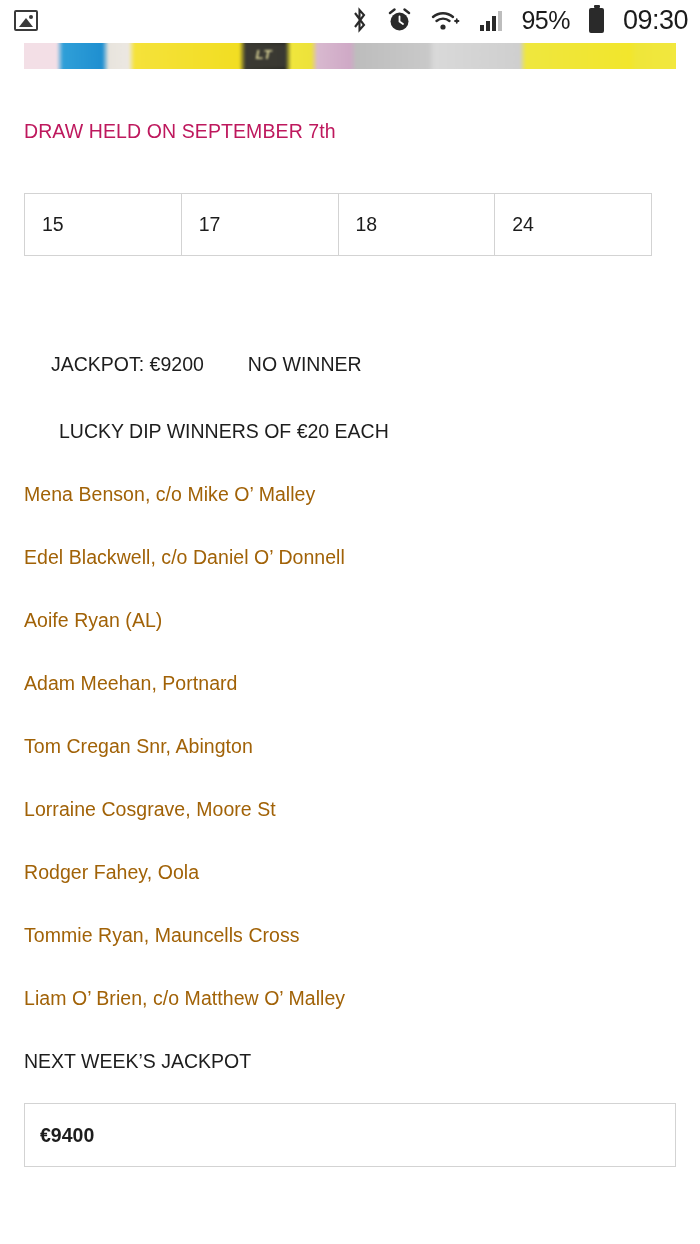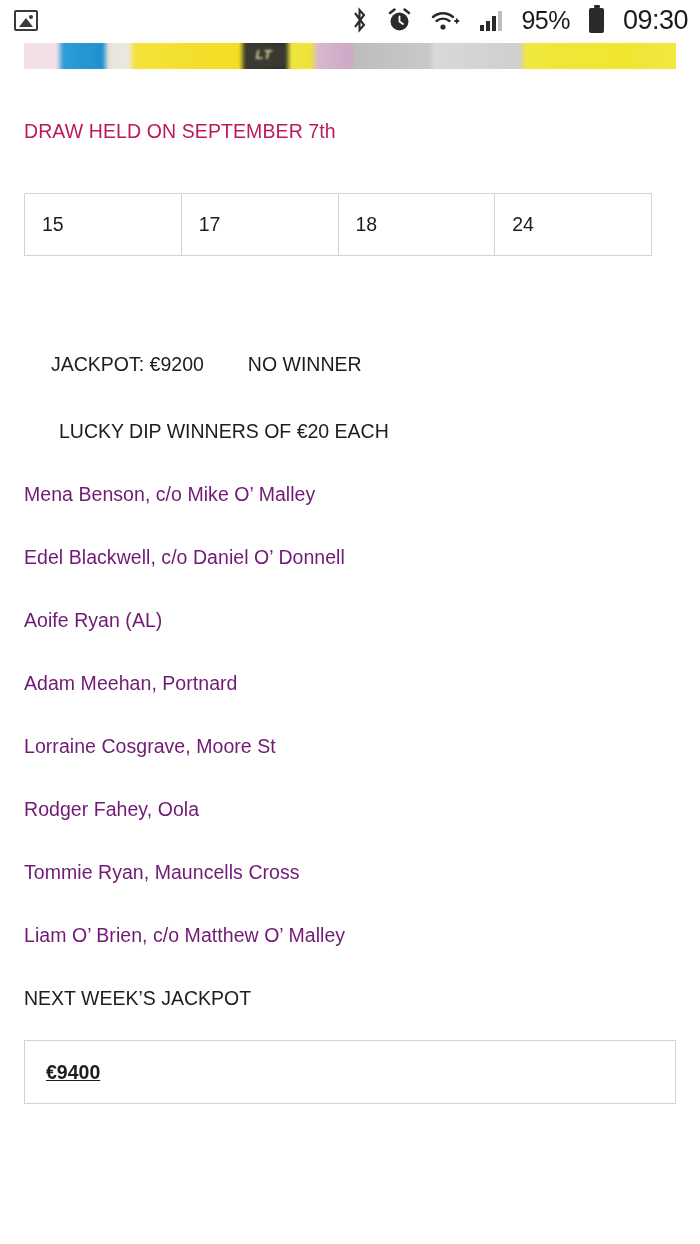--- a/index.html
+++ b/index.html
@@ -193,41 +193,40 @@
     padding-left: 35px;
     font-size: 19.5px;
   }
 
   .winners {
     margin-top: 40px;
   }
   .winner {
     font-size: 19.5px;
     margin-bottom: 40px;
-    color: #701a75;
+    color: #a16207;
     letter-spacing: 0.05px;
   }
 
   .next-label {
     font-size: 19.5px;
     margin-top: 3px;
     color: #1d1d1d;
   }
   .next-box {
     margin-top: 30px;
     width: 652px;
     height: 64px;
     border: 1px solid #d3d3d3;
     display: flex;
     align-items: center;
-    padding-left: 21px;
+    padding-left: 15px;
     font-size: 19.5px;
     font-weight: bold;
     color: #1d1d1d;
-    text-decoration: underline;
   }
 </style>
 </head>
 <body>
 
 <div class="statusbar">
   <div class="statusbar-left">
     <span class="sb-icon">
       <span class="img-icon"></span>
     </span>
@@ -291,20 +290,21 @@
     <span>NO WINNER</span>
   </div>
 
   <div class="lucky-dip">LUCKY DIP WINNERS OF €20 EACH</div>
 
   <div class="winners">
     <div class="winner">Mena Benson, c/o Mike O’ Malley</div>
     <div class="winner">Edel Blackwell, c/o Daniel O’ Donnell</div>
     <div class="winner">Aoife Ryan (AL)</div>
     <div class="winner">Adam Meehan, Portnard</div>
+    <div class="winner">Tom Cregan Snr, Abington</div>
     <div class="winner">Lorraine Cosgrave, Moore St</div>
     <div class="winner">Rodger Fahey, Oola</div>
     <div class="winner">Tommie Ryan, Mauncells Cross</div>
     <div class="winner">Liam O’ Brien, c/o Matthew O’ Malley</div>
   </div>
 
   <div class="next-label">NEXT WEEK’S JACKPOT</div>
 
   <div class="next-box">€9400</div>
 

